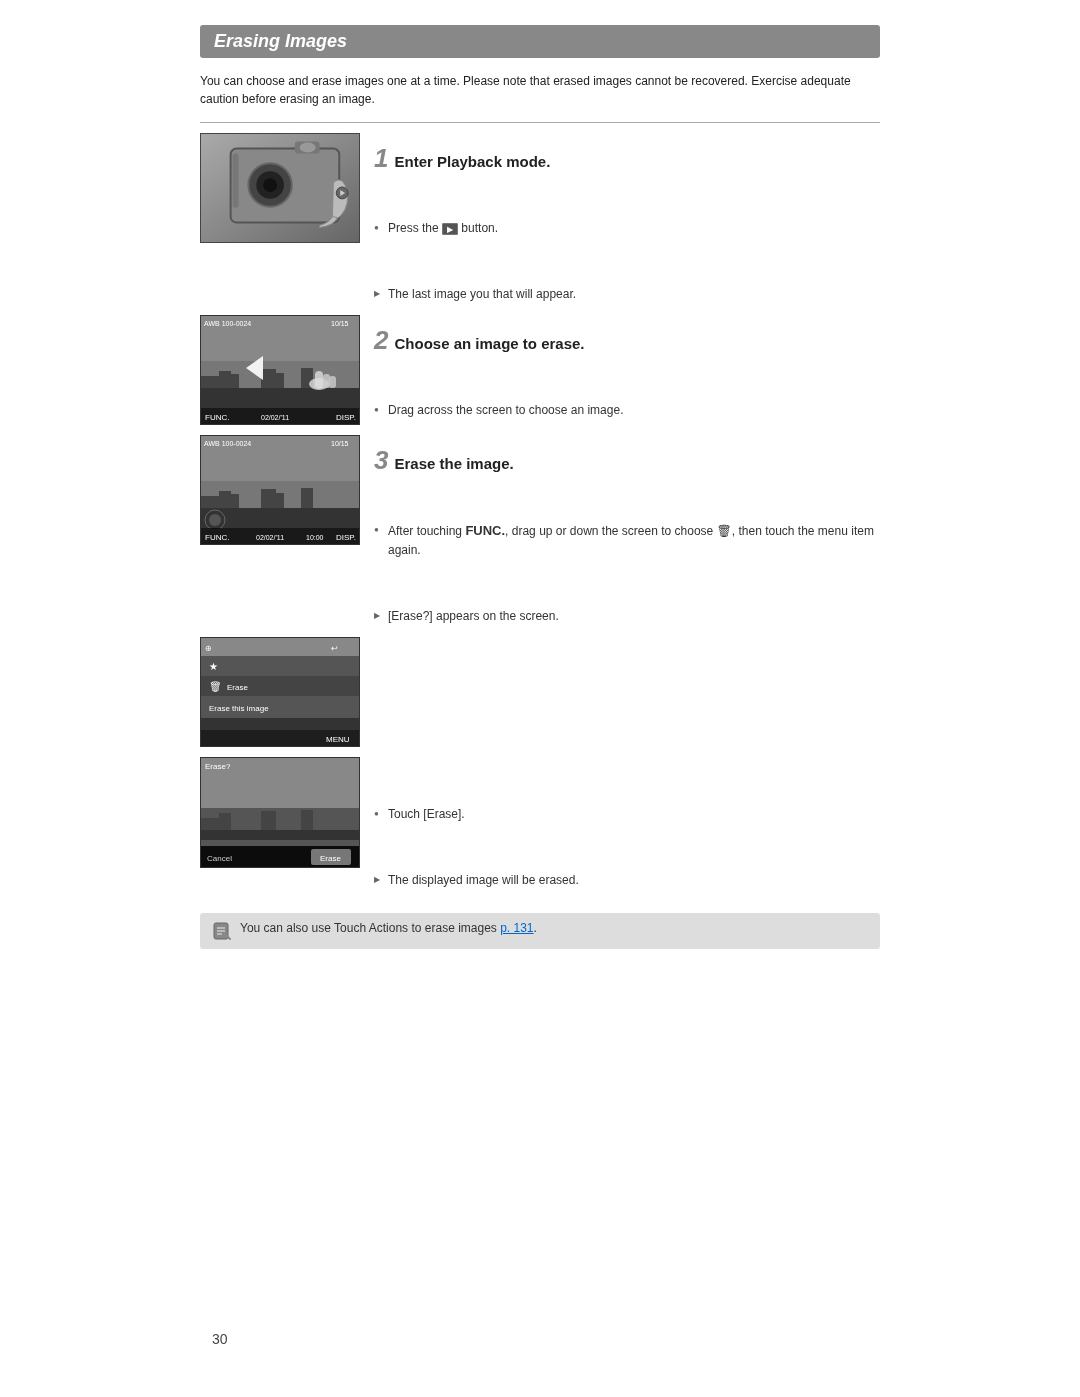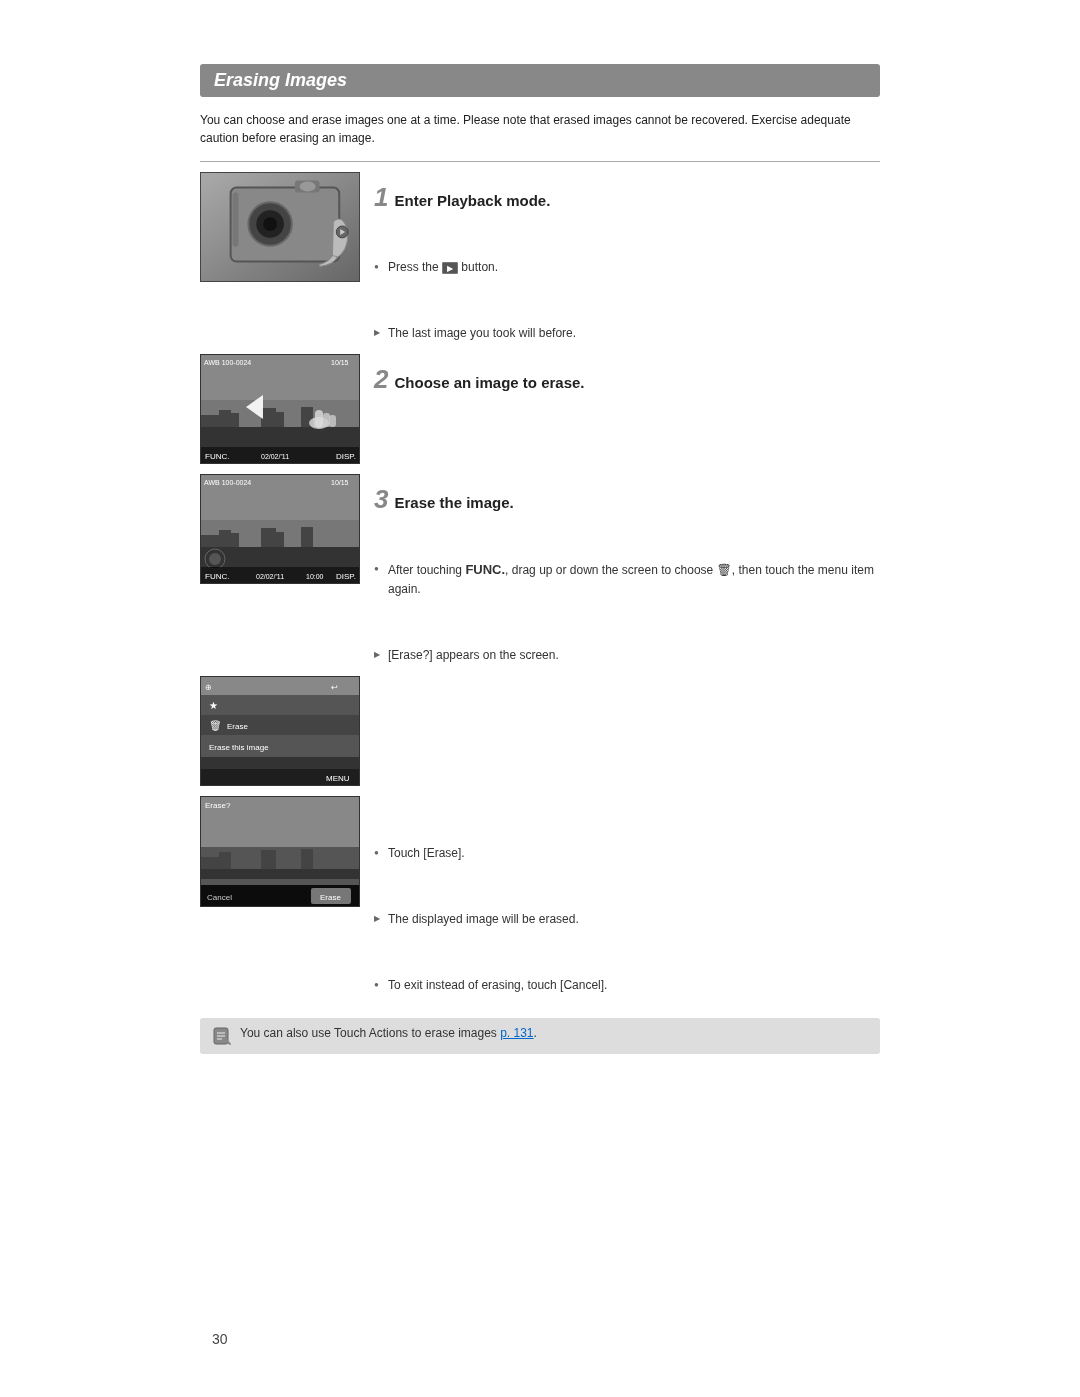--- a/index.html
+++ b/index.html
@@ -9,21 +9,21 @@
       background: #ffffff;
       font-family: Arial, Helvetica, sans-serif;
       font-size: 14px;
       color: #222;
       position: relative;
     }
 
     .page-container {
       width: 100%;
       min-height: 1397px;
-      padding: 64px 200px 60px 200px;
+      padding: 25px 200px 60px 200px;
       position: relative;
     }
 
     
     .section-title-bar {
       background: #888;
       padding: 6px 14px;
       margin-bottom: 14px;
       border-radius: 3px;
     }
@@ -289,21 +289,21 @@
       </div>
       <div class="step-content-col">
         <div class="step-header">
           <span class="step-number">1</span>
           <span class="step-title">Enter Playback mode.</span>
         </div>
         <ul class="step-bullets">
           <li class="bullet-circle">
             Press the <span class="playback-btn-icon">▶</span> button.
           </li>
-          <li class="bullet-triangle">The last image you took will before.</li>
+          <li class="bullet-triangle">The last image you that will appear.</li>
         </ul>
       </div>
     </div>
 
     <div class="step-row">
       <div class="step-image-col">
         <div class="screen-img">
           <svg width="160" height="110" viewBox="0 0 160 110" xmlns="http://www.w3.org/2000/svg">
             <rect width="160" height="110" fill="#555"></rect>
 
@@ -334,20 +334,23 @@
 
             <text x="60" y="104" font-size="7" fill="white" font-family="Arial">02/02/'11</text>
           </svg>
         </div>
       </div>
       <div class="step-content-col">
         <div class="step-header">
           <span class="step-number">2</span>
           <span class="step-title">Choose an image to erase.</span>
         </div>
+        <ul class="step-bullets">
+          <li class="bullet-circle">Drag across the screen to choose an image.</li>
+        </ul>
       </div>
     </div>
 
     <div class="step-row">
       <div class="step-image-col">
 
         <div class="screen-img">
           <svg width="160" height="110" viewBox="0 0 160 110" xmlns="http://www.w3.org/2000/svg">
             <rect width="160" height="110" fill="#555"></rect>
             <rect x="0" y="0" width="160" height="65" fill="#888"></rect>
@@ -436,21 +439,20 @@
             <text x="6" y="103" font-size="8" fill="#ccc" font-family="Arial">Cancel</text>
             <rect x="110" y="91" width="40" height="16" rx="2" fill="#777"></rect>
             <text x="119" y="103" font-size="8" fill="white" font-family="Arial">Erase</text>
           </svg>
         </div>
       </div>
       <div class="step-content-col">
         <ul class="step-bullets">
           <li class="bullet-circle">Touch [Erase].</li>
           <li class="bullet-triangle">The displayed image will be erased.</li>
-          <li class="bullet-circle">To exit instead of erasing, touch [Cancel].</li>
         </ul>
       </div>
     </div>
 
   </div>
 
   <div class="note-box">
     <div class="note-icon">
       <svg viewBox="0 0 20 20" xmlns="http://www.w3.org/2000/svg">
         <rect x="2" y="2" width="14" height="16" rx="2" fill="#888" stroke="#666" stroke-width="1"></rect>

